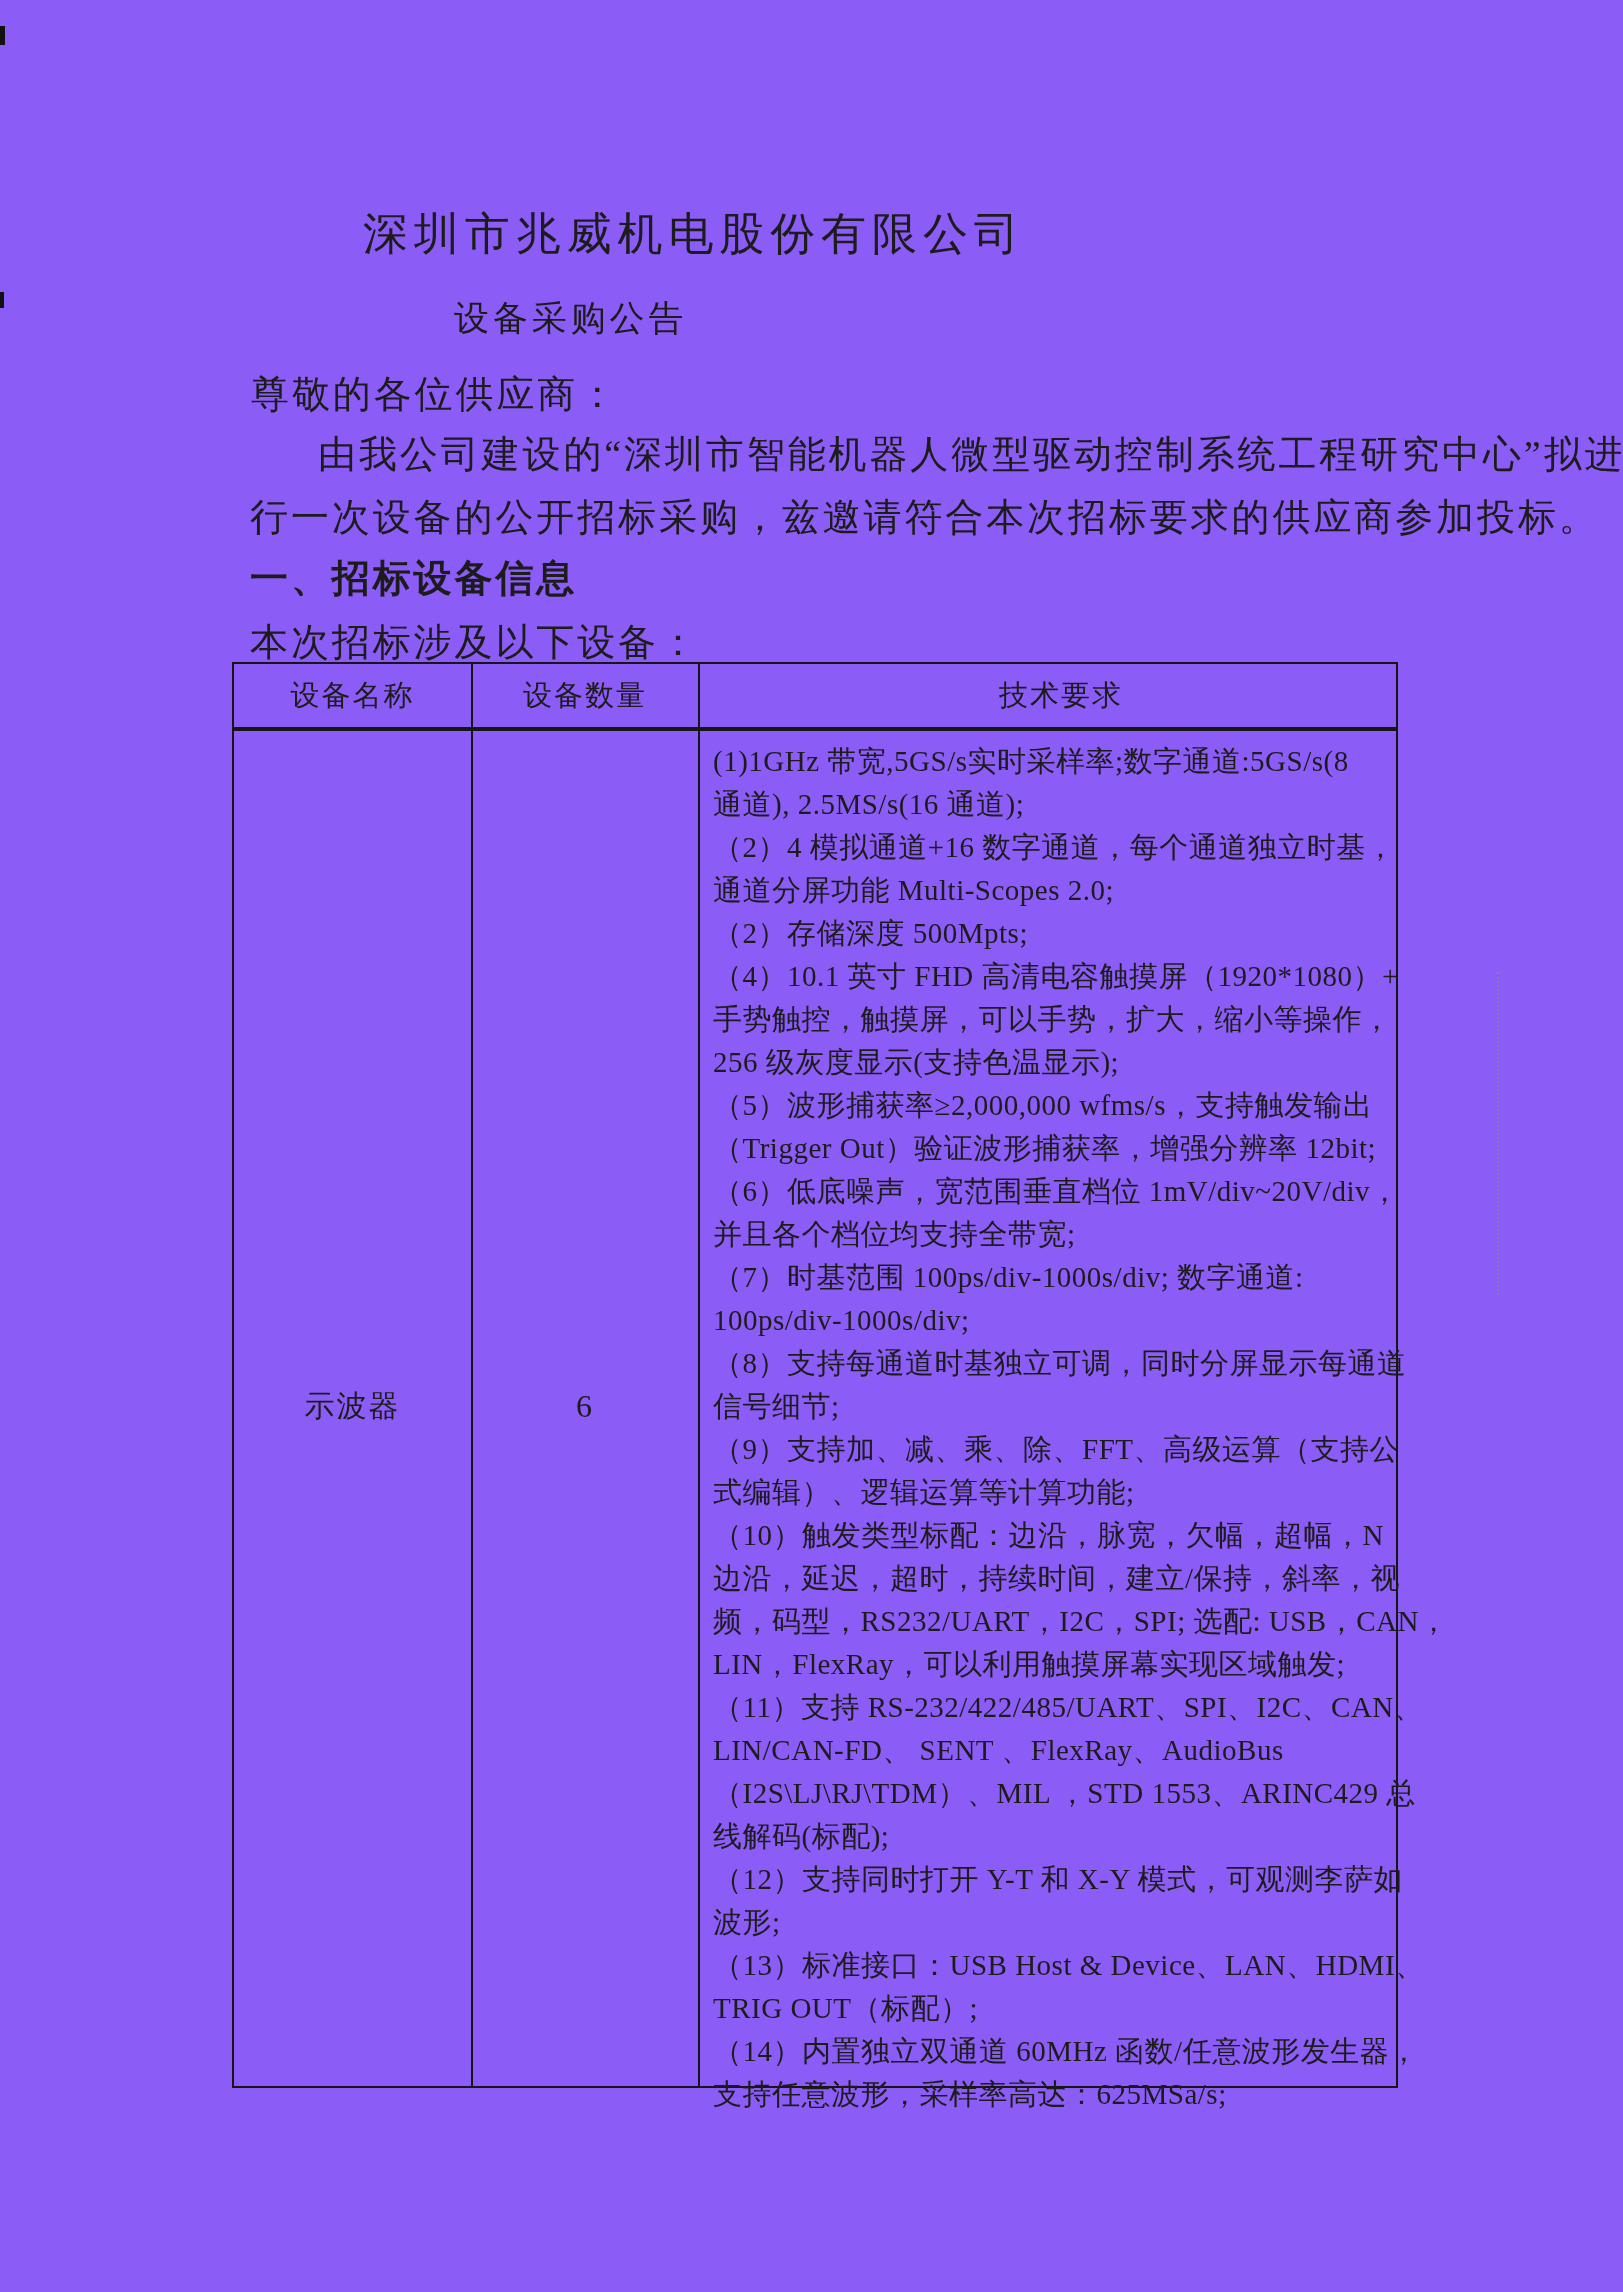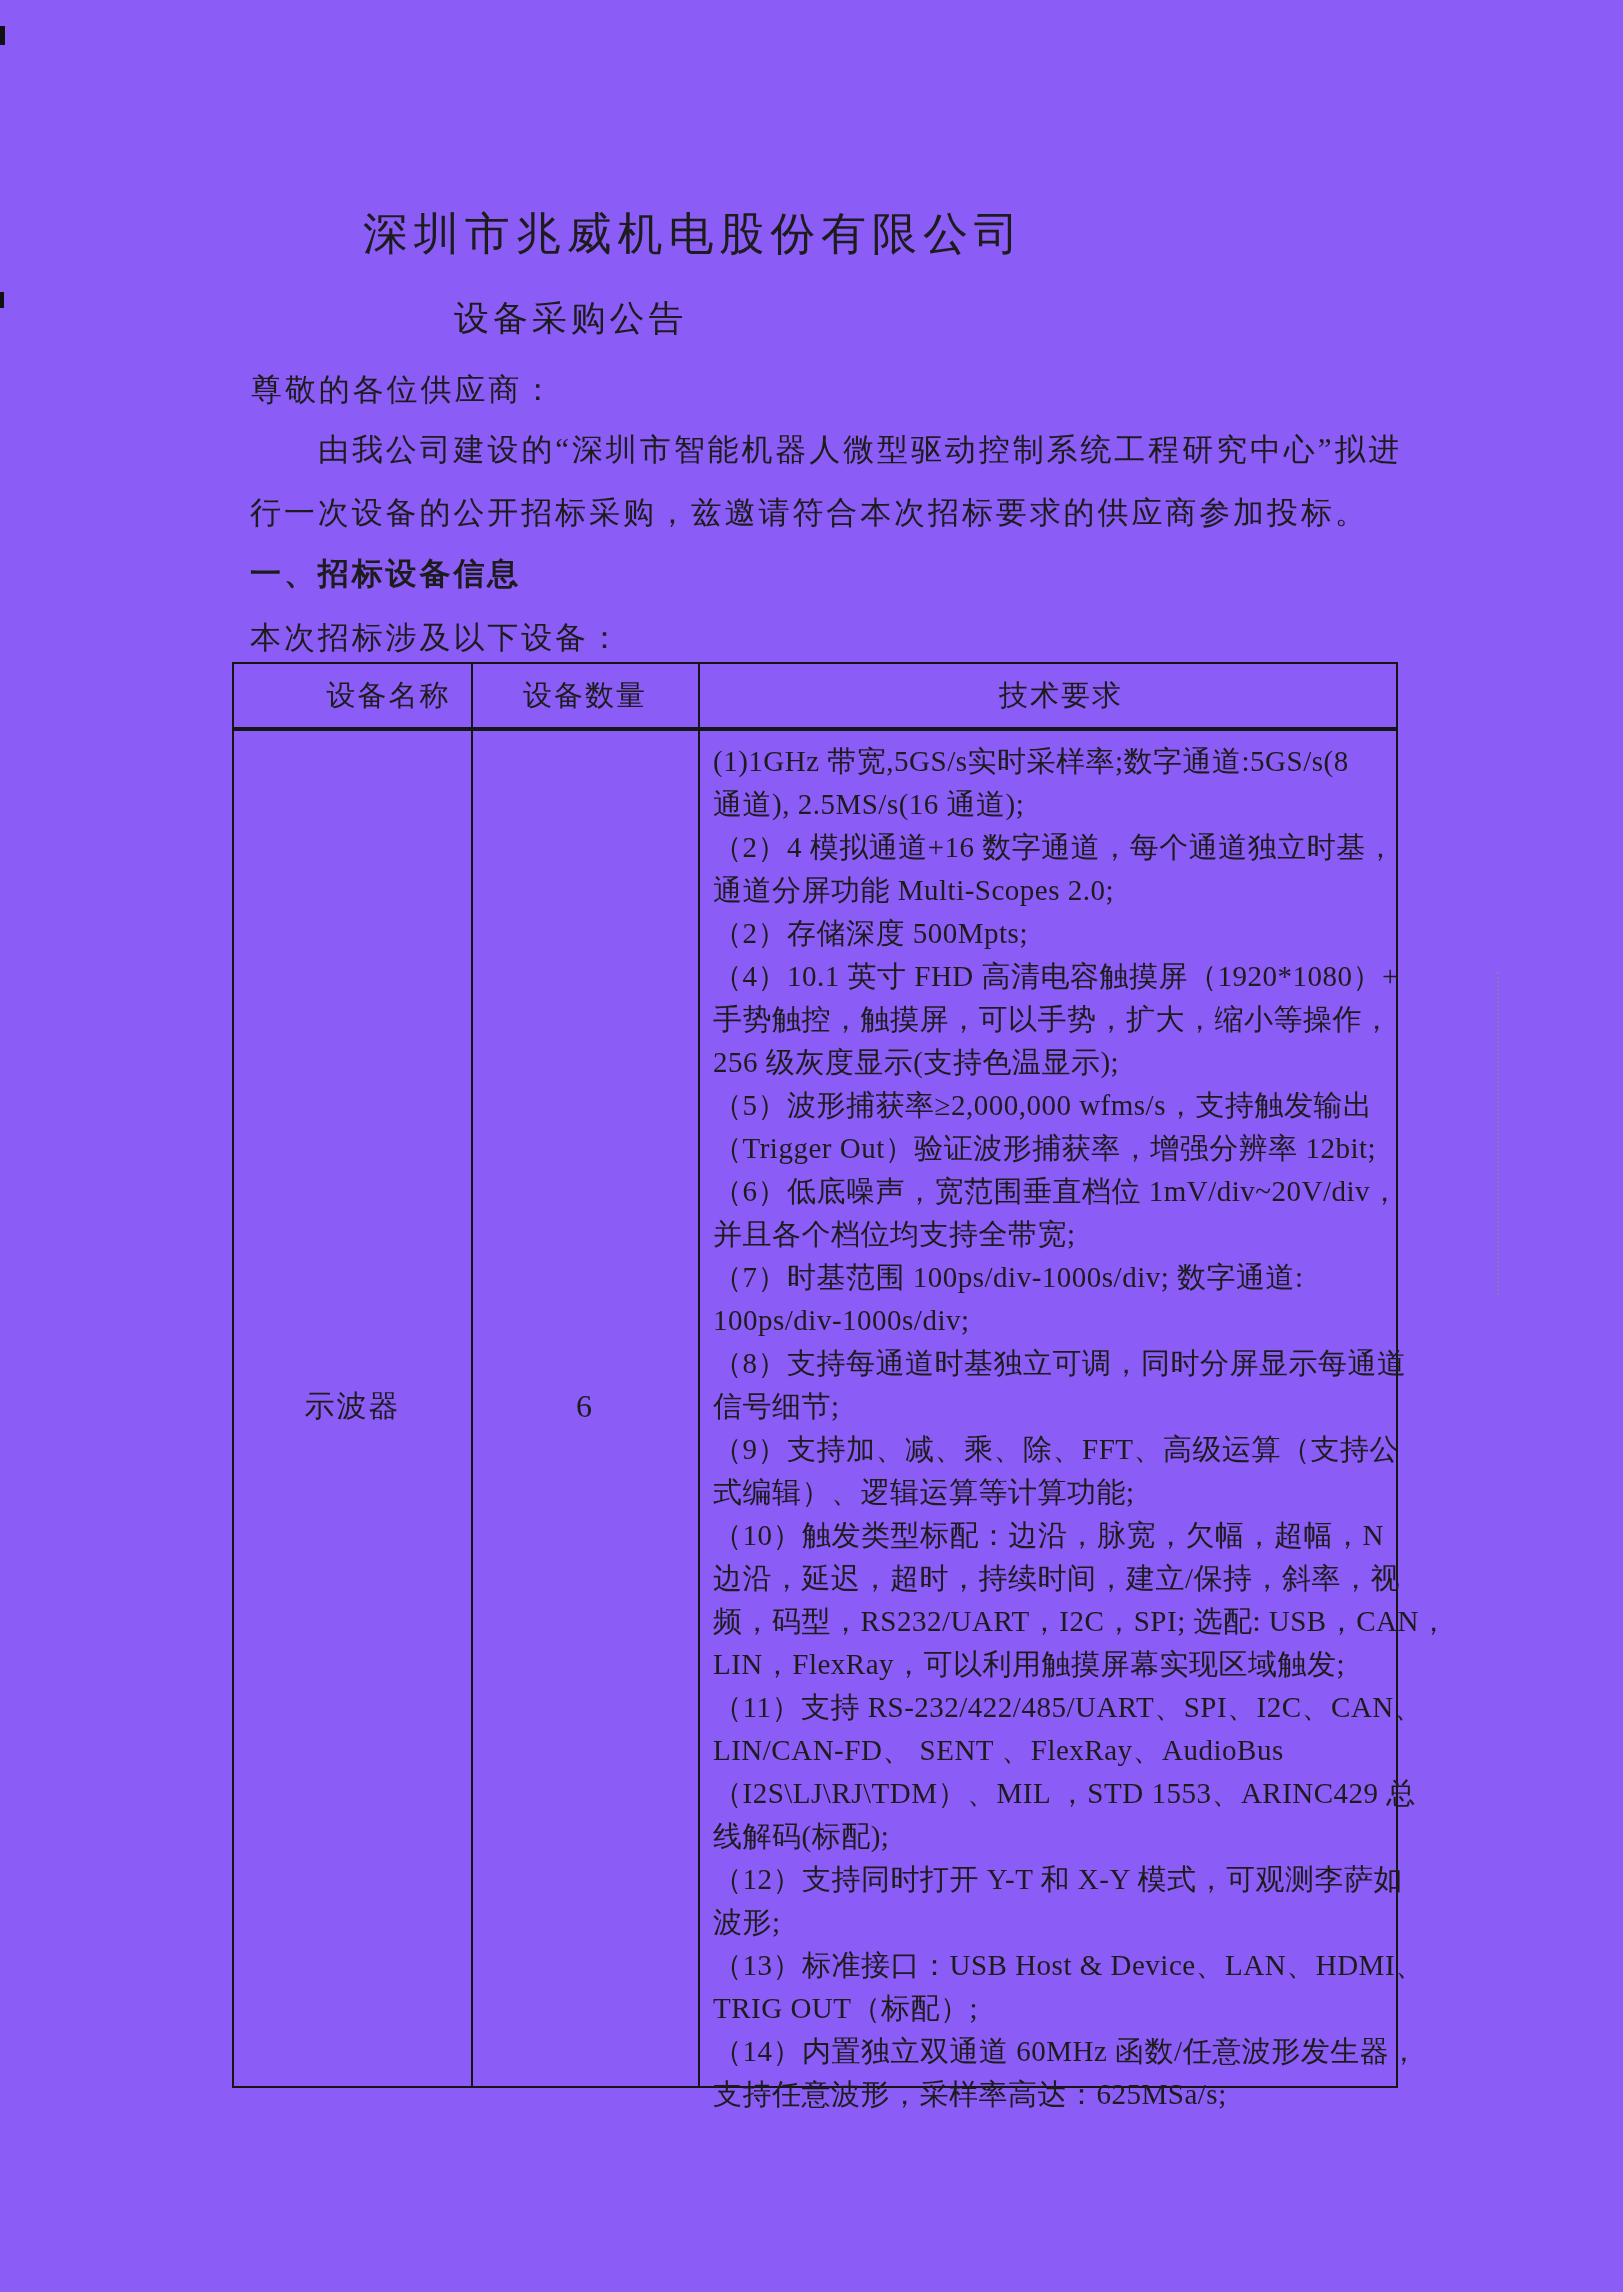--- a/index.html
+++ b/index.html
@@ -13,40 +13,40 @@
   }
   .abs{position:absolute;white-space:nowrap;}
   .doc-title{
     left:363px;top:204px;
     font-size:45px;letter-spacing:5.9px;font-weight:500;
   }
   .doc-subtitle{
     left:454px;top:295px;
     font-size:35px;letter-spacing:3.9px;font-weight:500;
   }
-  .body-text{font-size:31px;letter-spacing:2.9px;}
+  .body-text{font-size:38px;letter-spacing:2.9px;}
   .salutation{left:251px;top:369px;}
   .intro-1{left:318px;top:429px;}
   .intro-2{left:250px;top:492px;}
   .section-heading{left:250px;top:553px;font-weight:bold;}
   .table-lead{left:250px;top:617px;}
   .equip-table{
     left:232px;top:662px;width:1166px;height:1426px;
     border:2.9px solid #161616;box-sizing:border-box;
   }
   .vline{position:absolute;top:0;bottom:0;width:2px;background:#161616;}
   .vline.v1{left:237px;}
   .vline.v2{left:464px;}
   .header-sep{position:absolute;left:0;right:0;top:63px;height:3.9px;background:#161616;}
   .th{
     position:absolute;top:0;height:63px;
     display:flex;align-items:center;justify-content:center;
     font-size:29px;letter-spacing:2px;
   }
-  .th.c1{left:0;width:237px;margin-left:36px;}
+  .th.c1{left:0;width:237px;}
   .th.c2{left:239px;width:224px;}
   .th.c3{left:492px;right:0;}
   .cell-mid{
     position:absolute;top:67px;height:1351px;
     display:flex;align-items:center;justify-content:center;
     font-size:30px;letter-spacing:2px;
   }
   .cell-device{left:0;width:237px;}
   .cell-qty{left:239px;width:224px;font-size:32px;}
   .tech-block{

